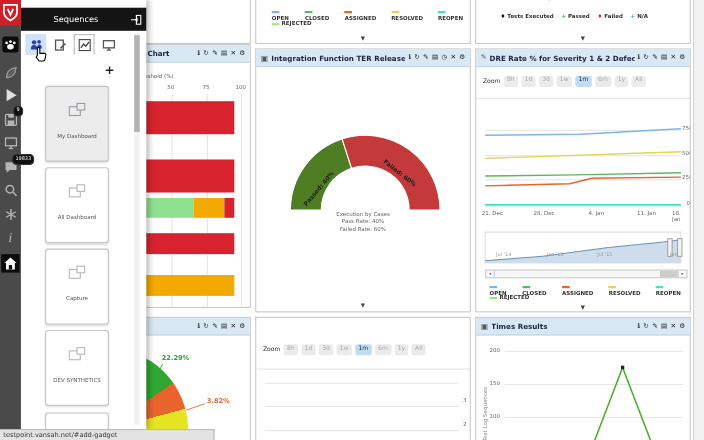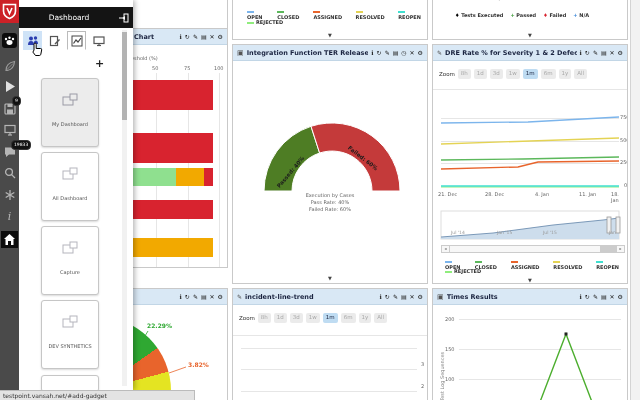--- a/index.html
+++ b/index.html
@@ -85,21 +85,21 @@
     <span class="faint-tick" style="left:180px;">Oct</span>
     <div class="legend-row" style="position:absolute;left:22px;top:15px;gap:7px;">
       <span><span style="color:#000;">♦ </span><span>Tests Executed</span></span>
       <span><span style="color:#3a9a35;">+ </span><span>Passed</span></span>
       <span><span style="color:#d8232f;">♦ </span><span>Failed</span></span>
       <span><span style="color:#3a87d8;">+ </span><span>N/A</span></span>
     </div>
     <span class="filter" style="left:95px;top:35px;">▼</span>
   </div>
 
-  <div class="panel" style="left:60px;top:28px;width:168px;height:240px;">
+  <div class="panel" style="left:60px;top:40px;width:168px;height:240px;">
     <div class="phead">
       <span class="ptitle" style="padding-left:69px;">Chart</span>
       <span class="hicons">
         <span class="hicon">ℹ</span>
         <span class="hicon">↻</span>
         <span class="hicon">✎</span>
         <span class="hicon">▤</span>
         <span class="hicon">✕</span>
         <span class="hicon">⚙</span>
       </span>
@@ -250,32 +250,20 @@
       <svg width="168" height="96" style="position:absolute;left:0;top:0;">
         <line x1="78" y1="41" x2="87" y2="26" stroke="#2fa832" stroke-width="0.8"></line>
         <line x1="108" y1="68" x2="125" y2="62" stroke="#e8642c" stroke-width="0.8"></line>
       </svg>
       <span class="pie-label" style="left:86px;top:17px;color:#2fa832;">22.29%</span>
       <span class="pie-label" style="left:127px;top:56px;color:#e8642c;">3.82%</span>
     </div>
   </div>
 
   <div class="panel" style="left:232px;top:288px;width:196px;height:150px;">
-    <div class="phead">
-      <span class="ptype-icon" style="font-size:6px;">✎</span>
-      <span class="ptitle">incident-line-trend</span>
-      <span class="hicons">
-        <span class="hicon">ℹ</span>
-        <span class="hicon">↻</span>
-        <span class="hicon">✎</span>
-        <span class="hicon">▤</span>
-        <span class="hicon">✕</span>
-        <span class="hicon">⚙</span>
-      </span>
-    </div>
     <div class="pcontent">
       <div class="zoomrow">
         <span>Zoom</span>
         <span class="zbtn">8h</span>
         <span class="zbtn">1d</span>
         <span class="zbtn">3d</span>
         <span class="zbtn">1w</span>
         <span class="zbtn active">1m</span>
         <span class="zbtn">6m</span>
         <span class="zbtn">1y</span>
@@ -315,21 +303,21 @@
         <polyline points="102,110 133,29 164,110" fill="none" stroke="#4cae2e" stroke-width="1.4"></polyline>
         <rect x="131.5" y="27.5" width="3" height="3" fill="#222"></rect>
       </svg>
     </div>
   </div>
 
   <div id="right-strip"></div>
 
   <div id="drawer">
     <div id="drawer-header">
-      <span id="drawer-title">Dashboard</span>
+      <span id="drawer-title">Sequences</span>
       <svg width="10" height="10" style="margin-right:4px;">
         <rect x="5" y="1" width="4" height="8" fill="none" stroke="#fff" stroke-width="1"></rect>
         <line x1="0" y1="5" x2="6" y2="5" stroke="#fff" stroke-width="1"></line>
         <polygon points="6,3 6,7 3.5,5" fill="#fff"></polygon>
       </svg>
     </div>
     <div class="tabs">
       <span class="tab hovered">
         <svg width="12" height="12">
           <circle cx="4" cy="3.5" r="2" fill="#2c3fb0"></circle>

